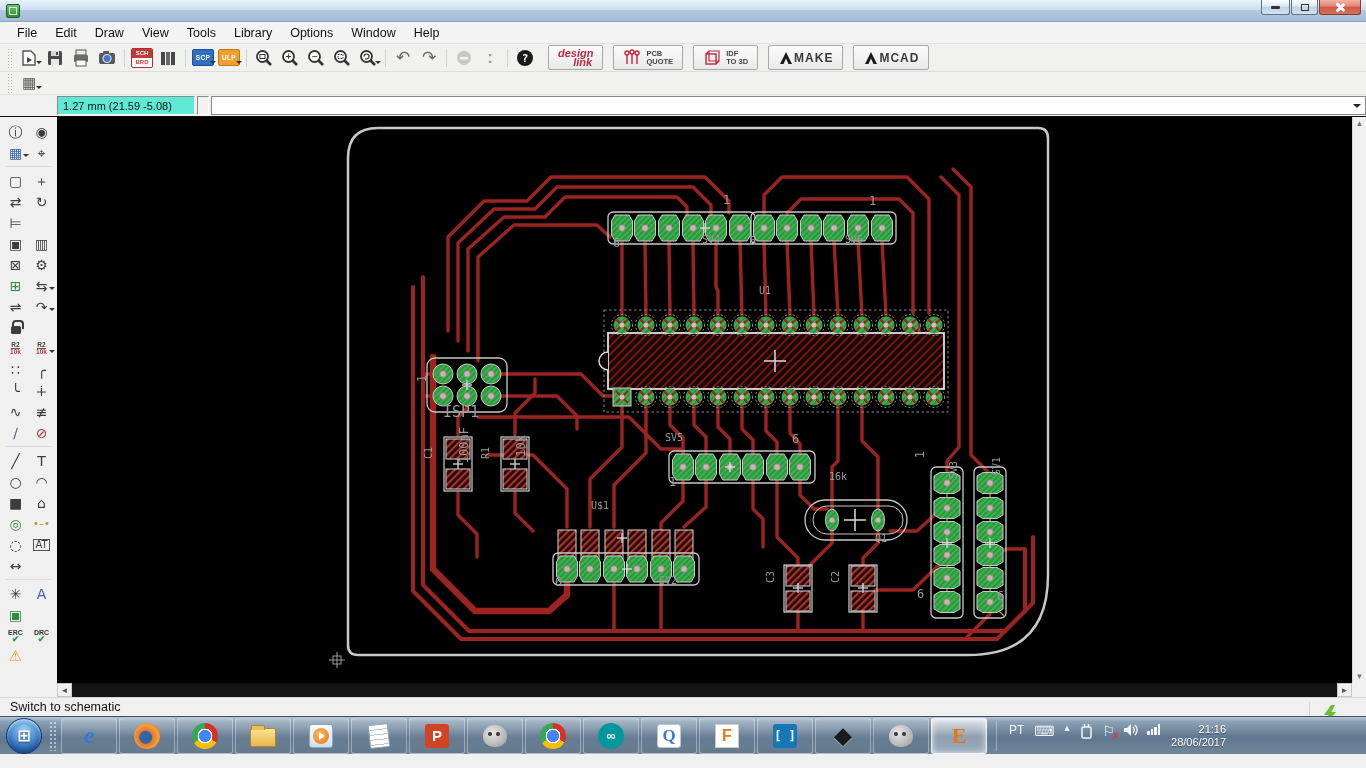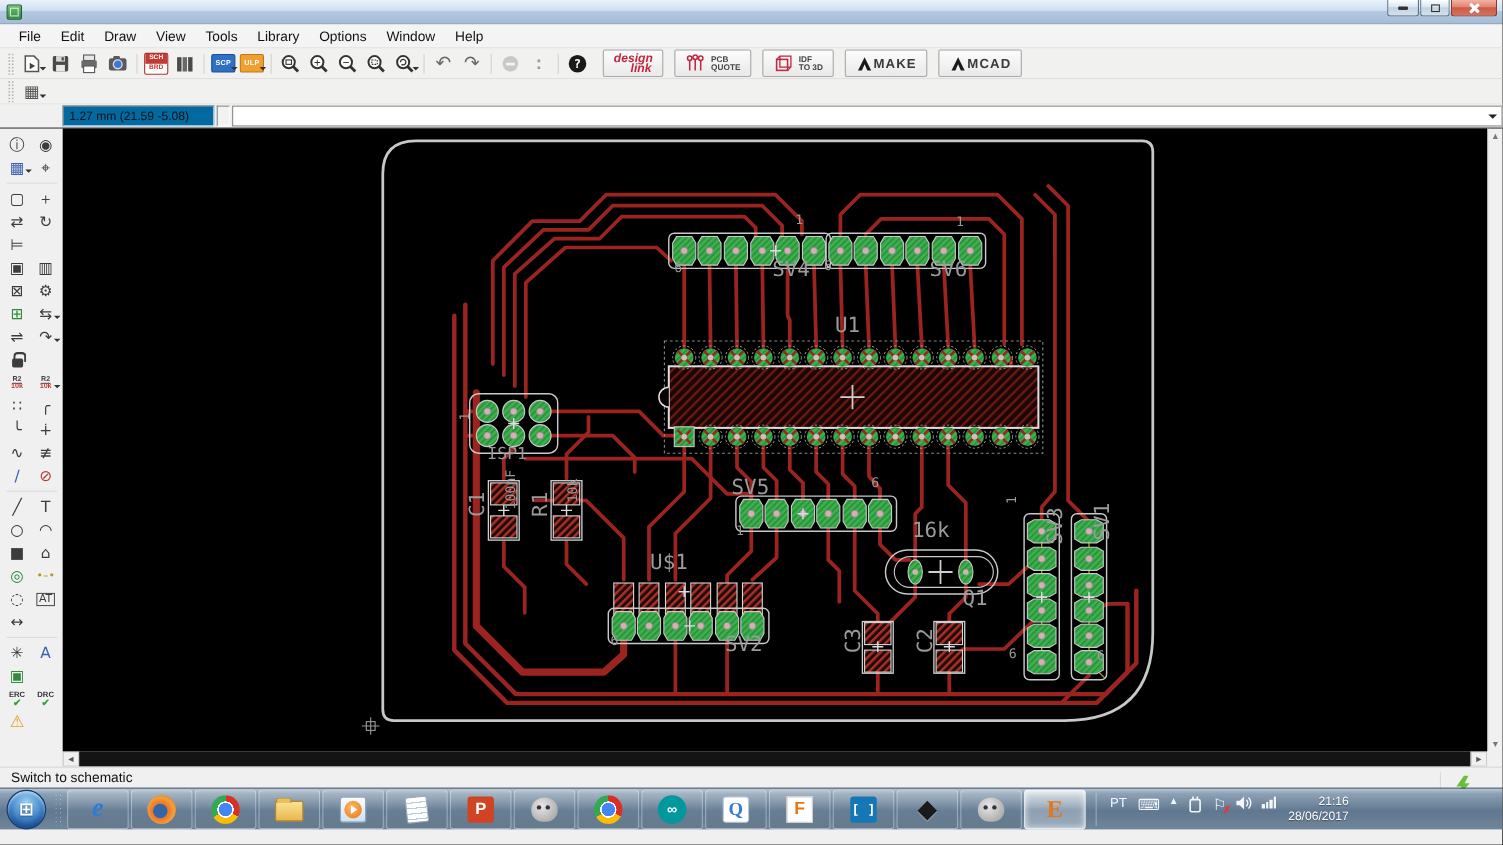--- a/index.html
+++ b/index.html
@@ -44,21 +44,21 @@
   .vendorbtn { height:25px; border:1px solid #a8a8a8; border-radius:2px; background:linear-gradient(180deg,#fcfcfc,#e9e9e9);
     display:flex; align-items:center; padding:0 9px; margin-left:10px; }
   .vendorbtn .two { display:flex; flex-direction:column; font-size:7.5px; font-weight:bold; color:#444; line-height:8px; margin-left:5px; }
   .designlink { color:#c0273d; font-style:italic; font-weight:bold; font-size:11px; line-height:9px; text-align:center; }
   .designlink .l2 { display:block; margin-left:14px; }
   .mk { font-size:12px; font-weight:bold; color:#3a3a3a; letter-spacing:1px; }
 
   
   .toolbar2 { height:23px; background:#f1f1f0; border-bottom:1px solid #e3e3e2; display:flex; align-items:center; padding-left:4px; }
   .cmdbar { height:22px; background:#f0f0f0; display:flex; align-items:stretch; border-bottom:1px solid #111; }
-  .coordbox { width:138px; margin:1px 0 1px 57px; border:1px solid; border-color:#8a8a8a #fdfdfd #fdfdfd #8a8a8a; background:#0369a1;
+  .coordbox { width:138px; margin:1px 0 1px 57px; border:1px solid; border-color:#8a8a8a #fdfdfd #fdfdfd #8a8a8a; background:#5eead4;
     font-size:11px; color:#111; display:flex; align-items:center; padding-left:5px; white-space:nowrap; }
   .minibox { width:12px; margin:1px 2px; border:1px solid; border-color:#8a8a8a #fdfdfd #fdfdfd #8a8a8a; background:#f2f2f1; }
   .cmdinput { flex:1; margin:1px 0; border:1px solid #8a8a8a; background:#fff; display:flex; align-items:center; position:relative; }
   .cmdcaret { position:absolute; right:4px; top:7px; border:4px solid transparent; border-top-color:#222; }
 
   
   .main { display:flex; height:566px; }
   .pal { width:57px; background:#f0f0f0; padding-top:4px; display:flex; flex-direction:column; align-items:center; }
   .prow { display:flex; }
   .pcell { width:26px; height:21px; display:flex; align-items:center; justify-content:center; position:relative; border-radius:2px; }
@@ -66,21 +66,21 @@
   .pg.blue { color:#3a62b0; } .pg.green { color:#2f8c3a; } .pg.red { color:#b03a30; } .pg.orange { color:#e8a020; font-size:15px; }
   .pg.small { font-size:10px; }
   .ptxt2 { font-size:6.5px; line-height:6.5px; color:#c23a34; font-weight:bold; text-align:center; }
   .ptxt2 .tline { border-bottom:1px solid #555; color:#444; }
   .erc { display:flex; flex-direction:column; align-items:center; font-size:7px; font-weight:bold; color:#333; line-height:7px; }
   .erc .chk { color:#2f9e3a; font-size:9px; } .palrule { width:46px; border-top:1px solid #dcdcdc; margin:3px 0; }
   .lockicon { width:10px; height:8px; background:#3c3c3c; border-radius:1.5px; position:relative; margin-top:5px; }
   .lockicon::before { content:""; position:absolute; top:-6px; left:1px; width:8px; height:7px; border:2px solid #3c3c3c; border-bottom:none; border-radius:4px 4px 0 0; }
 
   .canvas { width:1295px; height:566px; background:#000; position:relative; overflow:hidden; }
-  .blab { position:absolute; font-family:"DejaVu Sans Mono",monospace; font-size:19px; color:#9b9b9b; white-space:nowrap; }
+  .blab { position:absolute; font-family:"DejaVu Sans Mono",monospace; font-size:10px; color:#9b9b9b; white-space:nowrap; }
   .blab.sm { font-size:12px; }
   .vlab { writing-mode:vertical-rl; transform:rotate(180deg); }
   .vscroll { width:14px; background:#f0f0f0; border-left:1px solid #d8d8d8; display:flex; flex-direction:column; justify-content:space-between; align-items:center; }
   .varrow { font-size:8px; color:#777; padding:2px 0; }
 
   
   .hscroll { height:14px; display:flex; }
   .hfill { width:57px; background:#f0f0f0; }
   .harrow { width:15px; background:#f0f0f0; border:1px solid #c8c8c8; font-size:8px; color:#555; display:flex; align-items:center; justify-content:center; }
   .htrack { flex:1; background:#141414; }

